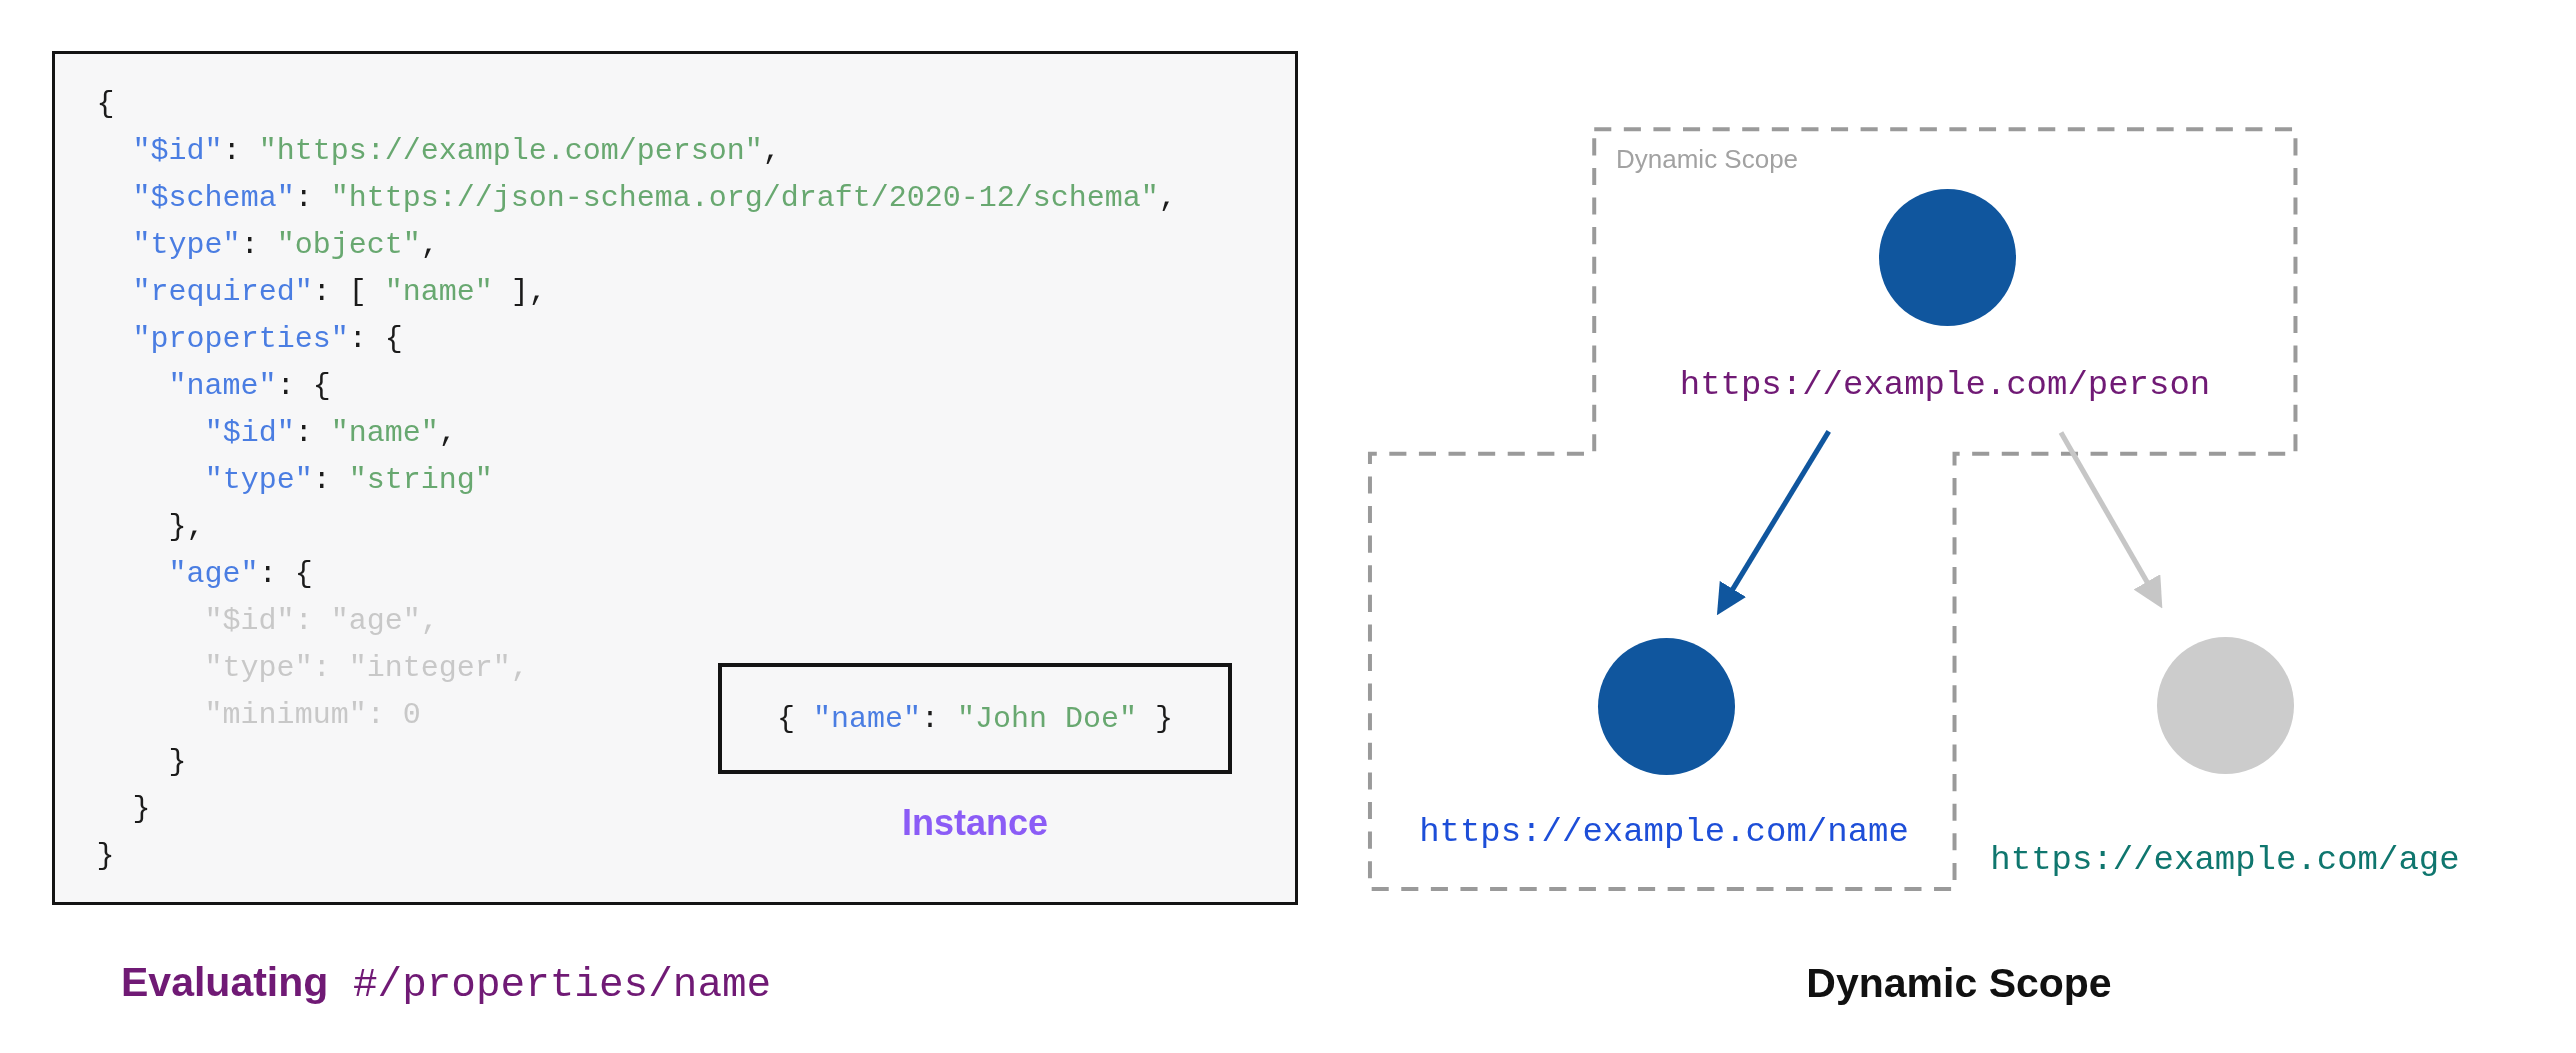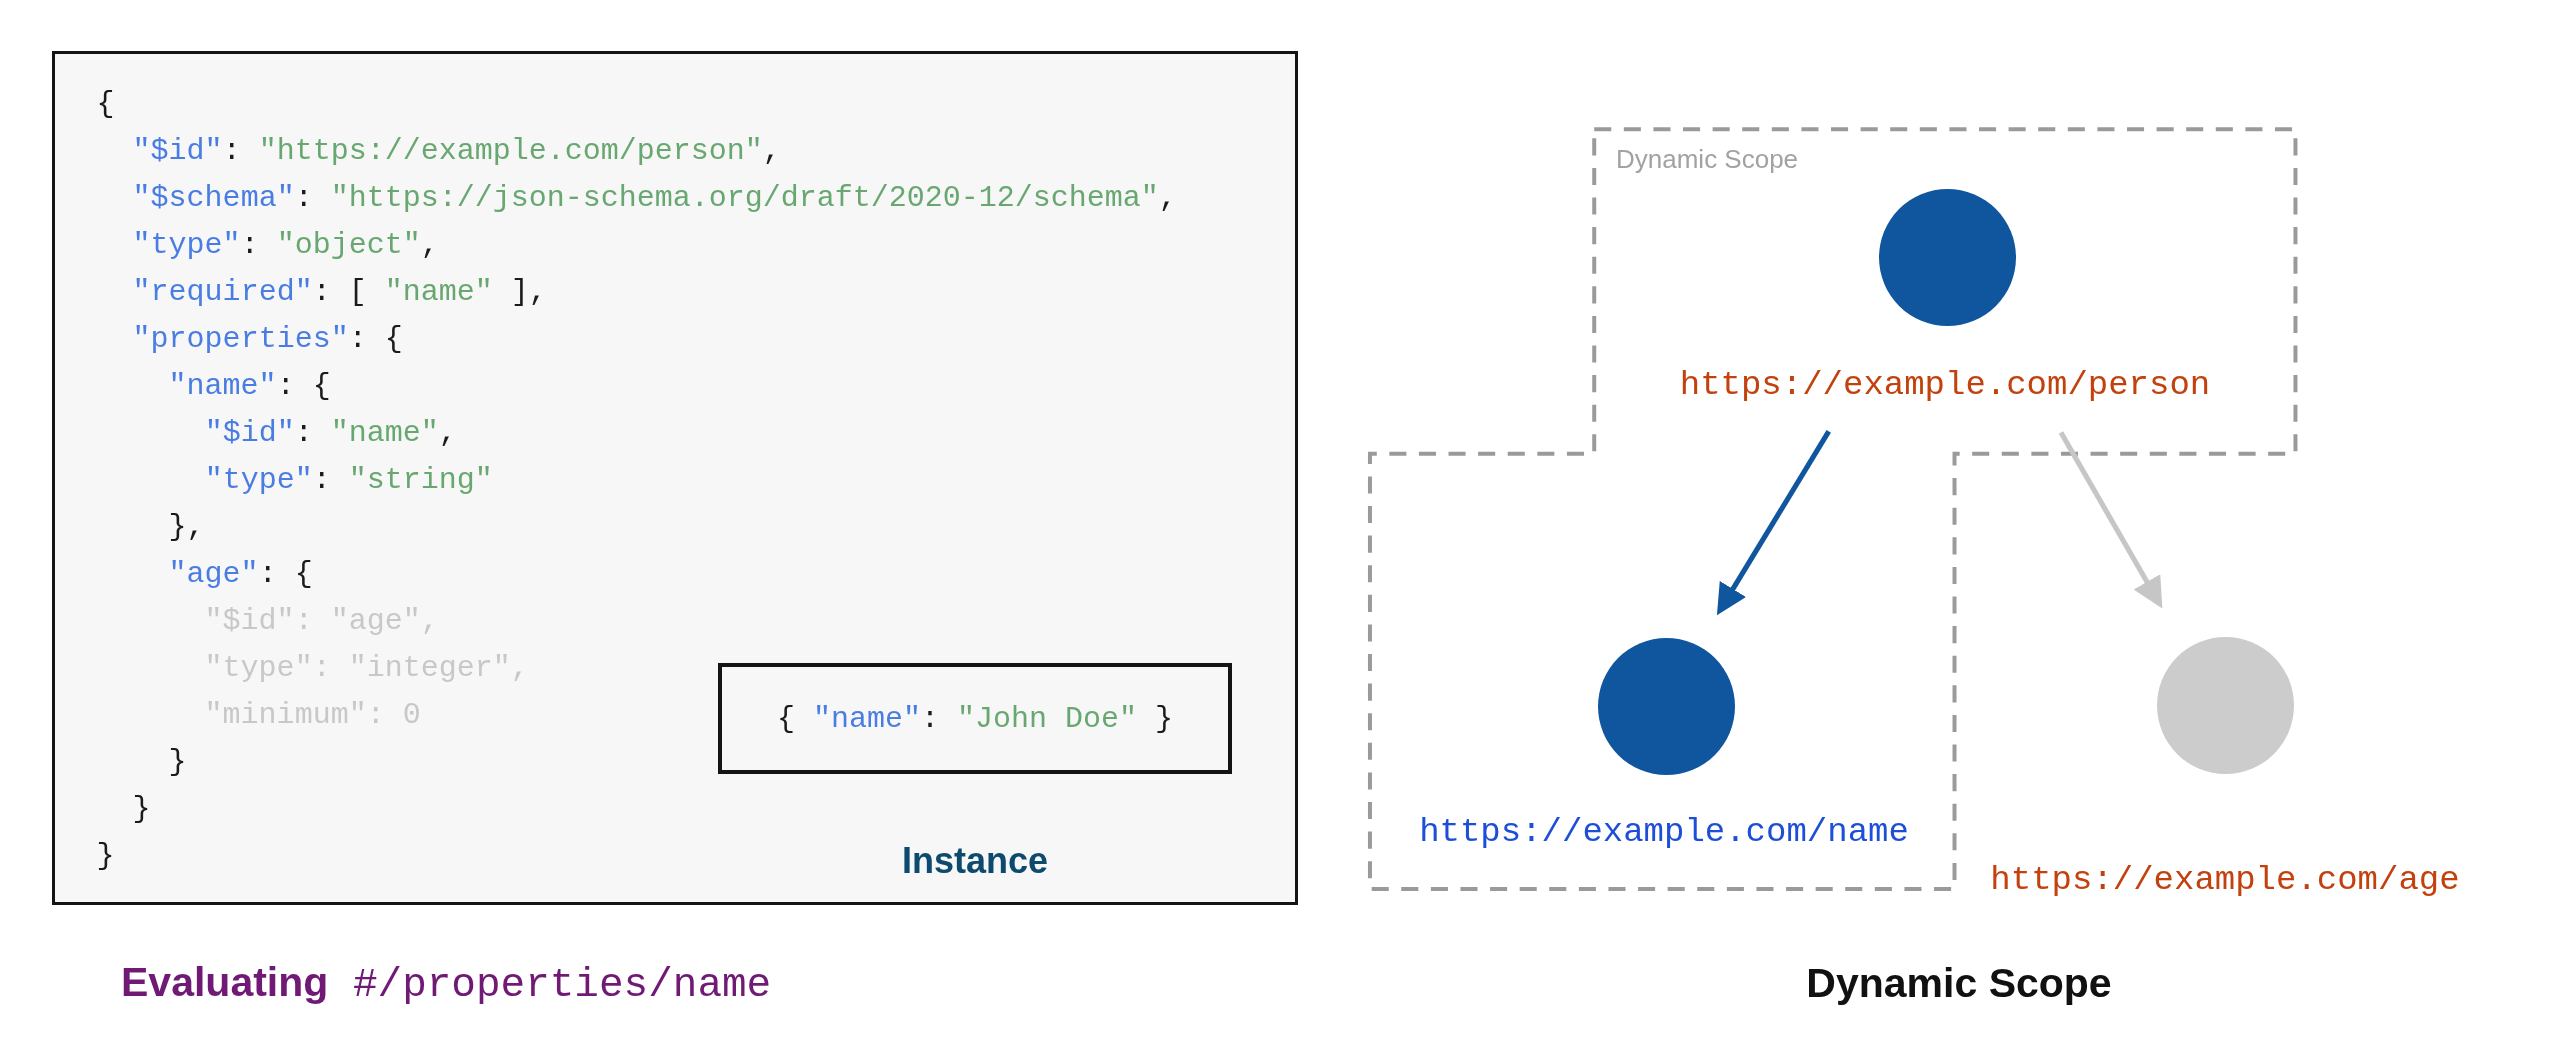--- a/index.html
+++ b/index.html
@@ -27,22 +27,22 @@
   .tk-s{color:#68a870;}
   .tk-d{color:#c8c8c8;}
   .instance-box{
     position:absolute;left:718px;top:663px;width:514px;height:111px;
     box-sizing:border-box;border:4px solid #141414;background:#f7f7f8;
     display:flex;align-items:center;justify-content:center;
   }
   .instance-box .code{position:static;padding:0;}
   .instance-box .code-line{height:auto;line-height:normal;}
   .instance-label{
-    position:absolute;left:718px;top:840px;width:514px;
-    text-align:center;font-weight:700;font-size:36px;color:#0c4a6e;
+    position:absolute;left:718px;top:802px;width:514px;
+    text-align:center;font-weight:700;font-size:36px;color:#8b5cf6;
   }
   .left-caption{
     position:absolute;left:121px;top:960px;height:44px;line-height:44px;
     font-size:41px;color:#701a75;white-space:pre;
   }
   .cap-bold{font-weight:700;font-family:"Liberation Sans","DejaVu Sans",sans-serif;}
   .cap-mono{font-weight:400;font-family:"Liberation Mono","DejaVu Sans Mono",monospace;}
   
   .diagram-svg{position:absolute;left:0;top:0;}
   .scope-box-label{
@@ -51,23 +51,23 @@
   }
   .node{position:absolute;width:137px;height:137px;border-radius:50%;}
   .node-person{left:1879px;top:189px;background:#10569e;}
   .node-name{left:1598px;top:638px;background:#10569e;}
   .node-age{left:2157px;top:637px;background:#cccccc;}
   .url-label{
     position:absolute;transform:translateX(-50%);
     font-family:"Liberation Mono","DejaVu Sans Mono",monospace;
     font-size:34px;white-space:nowrap;
   }
-  .url-person{left:1945px;top:366px;color:#c2410c;}
+  .url-person{left:1945px;top:366px;color:#701a75;}
   .url-name{left:1664px;top:813px;color:#1d4ed8;}
-  .url-age{left:2225px;top:861px;color:#c2410c;}
+  .url-age{left:2225px;top:841px;color:#0f766e;}
   .right-caption{
     position:absolute;left:1959px;top:960px;transform:translateX(-50%);
     font-weight:700;font-size:41px;color:#111;white-space:nowrap;
   }
 </style>
 </head>
 <body>
 
 <div id="canvas">
 

